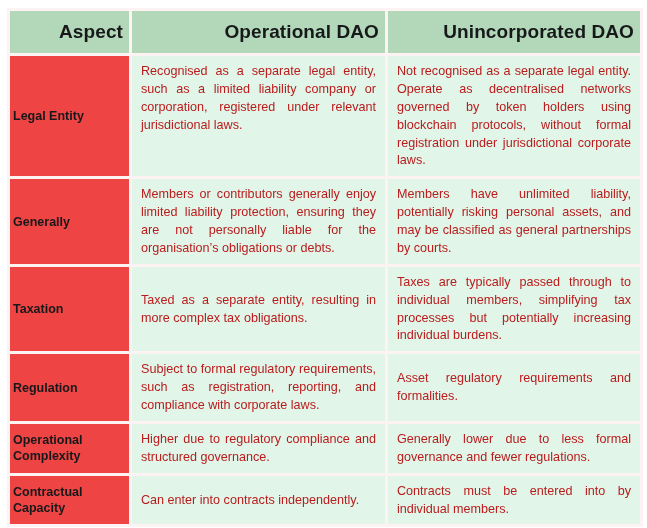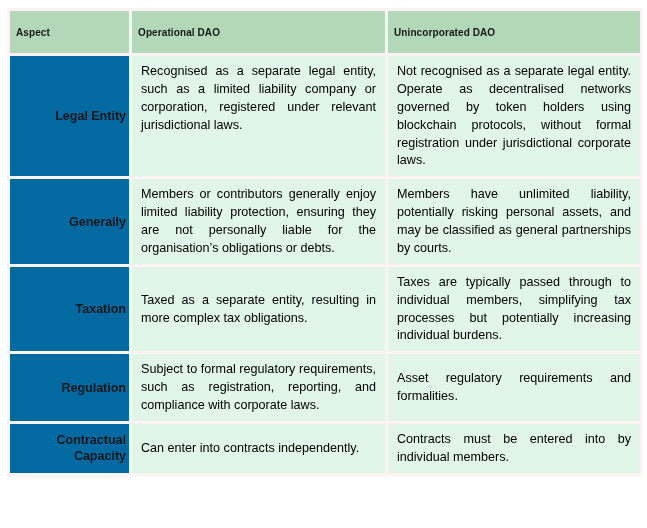--- a/index.html
+++ b/index.html
@@ -26,46 +26,46 @@
   }
 
   #comparison-table col.col-aspect   { width: 119px; }
   #comparison-table col.col-inc      { width: 253px; }
   #comparison-table col.col-uninc    { width: 252px; }
 
   
   thead th {
     background: #b3d8b9;
     color: #16181a;
-    font-size: 10px;
+    font-size: 19px;
     font-weight: bold;
-    text-align: left;
+    text-align: right;
     vertical-align: middle;
     height: 34px;
     padding: 4px 6px;
     letter-spacing: 0.1px;
   }
 
   
   tbody th.aspect-cell {
-    background: #0369a1;
+    background: #ef4444;
     color: #16181a;
     font-size: 12.5px;
     font-weight: bold;
-    text-align: right;
+    text-align: left;
     vertical-align: middle;
     padding: 5px 3px;
     line-height: 1.28;
     margin-top: 32px;
   }
 
   
   tbody td.desc-cell {
     background: #e1f5e9;
-    color: #000000;
+    color: #b91c1c;
     font-size: 12.6px;
     font-weight: normal;
     text-align: justify;
     text-align-last: left;
     vertical-align: top;
     padding: 7px 9px 6px 9px;
     line-height: 1.42;
     hyphens: none;
   }
 
@@ -109,20 +109,25 @@
       <td class="desc-cell">Taxes are typically passed through to individual members, simplifying tax processes but potentially increasing individual burdens.</td>
     </tr>
 
     <tr>
       <th class="aspect-cell">Regulation</th>
       <td class="desc-cell">Subject to formal regulatory requirements, such as registration, reporting, and compliance with corporate laws.</td>
       <td class="desc-cell short">Asset regulatory requirements and formalities.</td>
     </tr>
 
 
+    <tr>
+      <th class="aspect-cell">Operational Complexity</th>
+      <td class="desc-cell">Higher due to regulatory compliance and structured governance.</td>
+      <td class="desc-cell">Generally lower due to less formal governance and fewer regulations.</td>
+    </tr>
 
     <tr>
       <th class="aspect-cell">Contractual Capacity</th>
       <td class="desc-cell short">Can enter into contracts independently.</td>
       <td class="desc-cell">Contracts must be entered into by individual members.</td>
     </tr>
 
   </tbody>
 </table>
 

